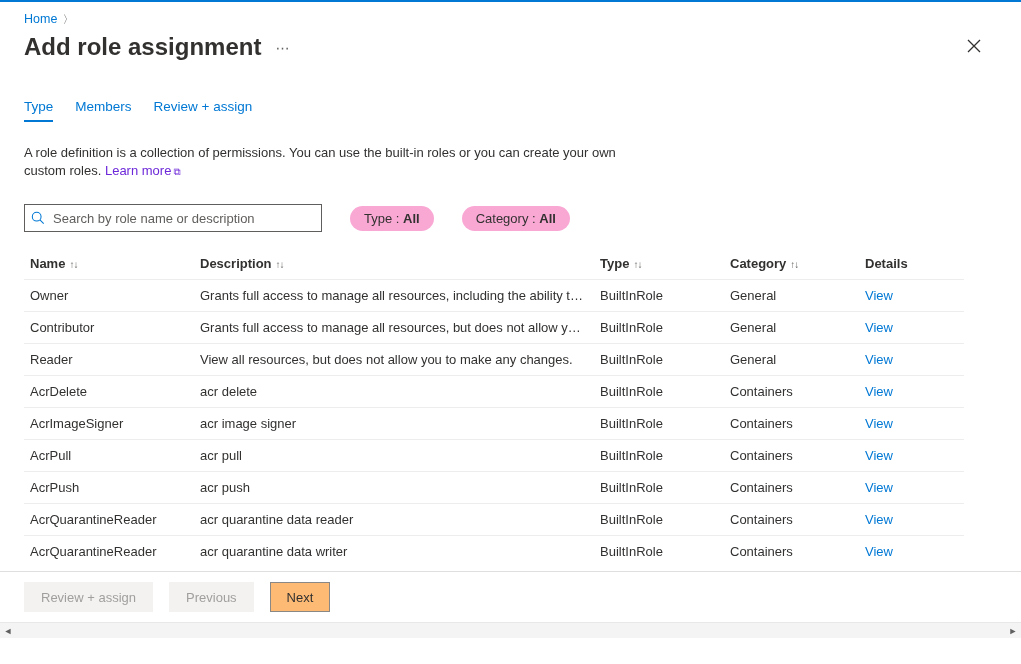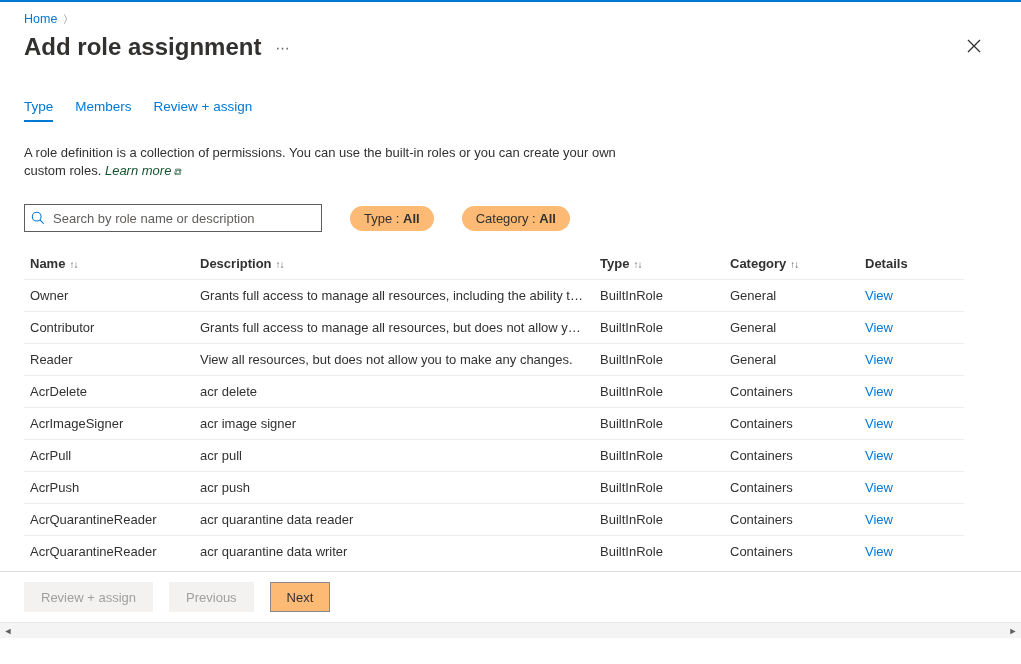--- a/index.html
+++ b/index.html
@@ -72,21 +72,21 @@
     border-bottom: 2px solid transparent;
   }
   .tab.active { border-bottom-color: #0078d4; }
   .desc {
     margin-top: 22px;
     font-size: 13px;
     color: #323130;
     max-width: 620px;
     line-height: 1.4;
   }
-  .desc a { color: #14532d; text-decoration: none; font-style: italic; }
+  .desc a { color: #6d28d9; text-decoration: none; }
   .linkout-icon { font-size: 10px; margin-left: 2px; }
   .filter-row {
     display: flex;
     align-items: center;
     gap: 28px;
     margin-top: 24px;
   }
   .search-box {
     display: flex;
     align-items: center;
@@ -100,21 +100,21 @@
     border: none;
     outline: none;
     font-size: 13px;
     font-family: inherit;
     flex: 1;
     margin-left: 6px;
     color: #323130;
   }
   .search-box input::placeholder { color: #605e5c; }
   .pill {
-    background: #fdba74;
+    background: #f9a8d4;
     border-radius: 14px;
     padding: 5px 14px;
     font-size: 13px;
     color: #323130;
     cursor: pointer;
   }
   .pill b { font-weight: 600; }
   .table {
     margin-top: 16px;
     width: 940px;

